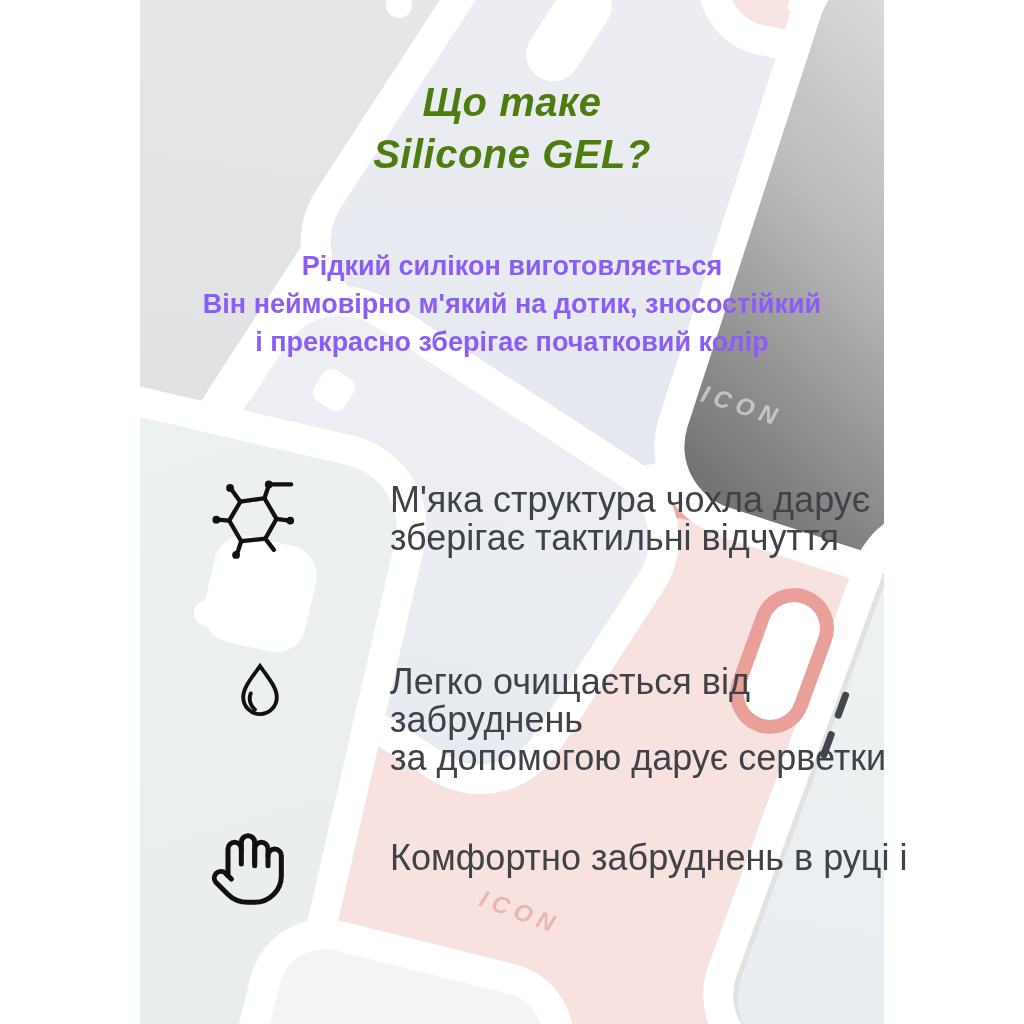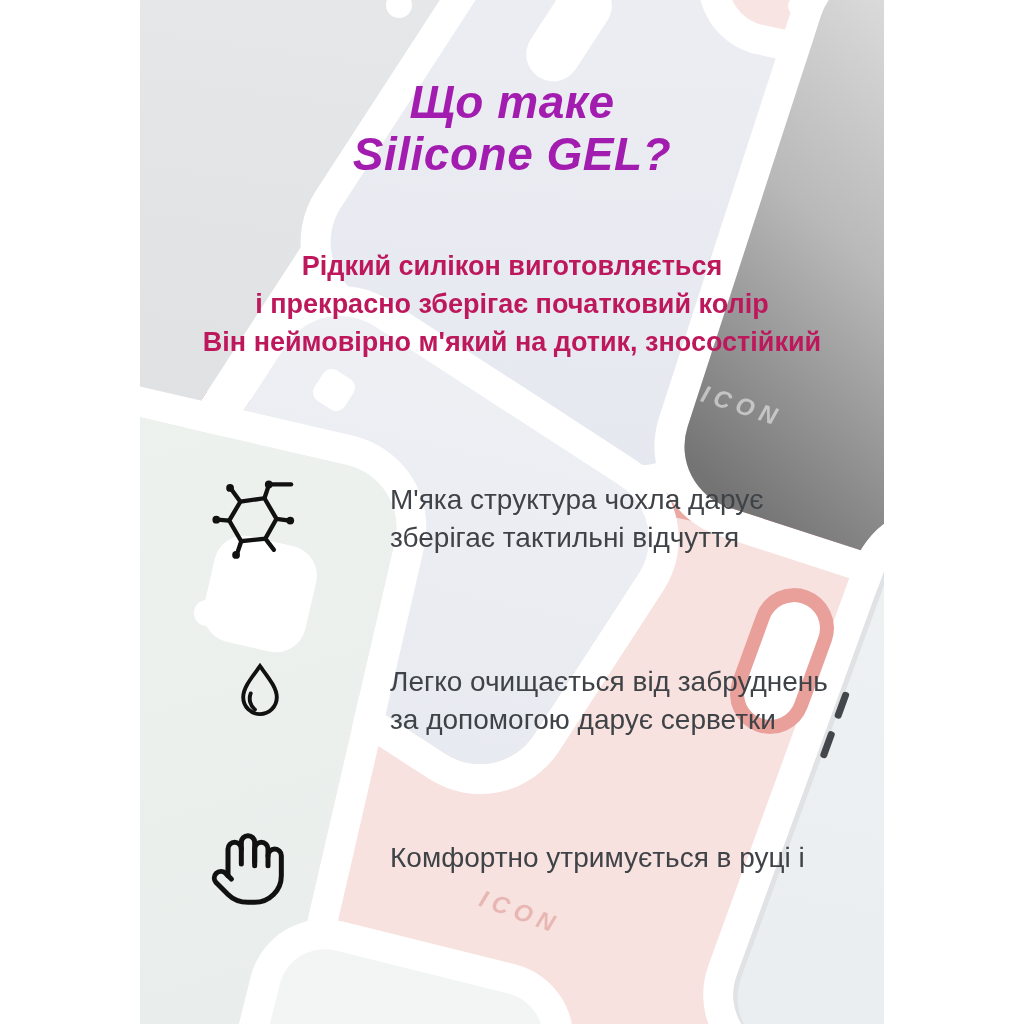--- a/index.html
+++ b/index.html
@@ -39,27 +39,27 @@
   .cam-slot-red{left:616px;top:600px;width:52px;height:122px;border-radius:26px;transform:rotate(20deg);
             box-shadow:0 0 0 14px #e9a09b;}
   .side-btn{position:absolute;width:7px;height:28px;border-radius:3px;background:#43474b;}
 
   .watermark{position:absolute;font-style:italic;font-weight:bold;letter-spacing:6px;
             font-size:24px;}
   .wm-gray{left:560px;top:392px;transform:rotate(18deg);color:rgba(255,255,255,0.5);}
   .wm-red{left:338px;top:898px;transform:rotate(20deg);color:rgba(213,130,124,0.45);}
 
   .title{position:absolute;left:0;right:0;top:76px;margin:0;text-align:center;z-index:5;
-         font-size:46px;line-height:52px;font-weight:bold;font-style:italic;
-         color:#a21caf;letter-spacing:0.5px;}
+         font-size:40px;line-height:52px;font-weight:bold;font-style:italic;
+         color:#4d7c0f;letter-spacing:0.5px;}
   .intro{position:absolute;left:0;right:0;top:247px;margin:0;text-align:center;z-index:5;
-         font-size:27px;line-height:38px;font-weight:bold;color:#be185d;}
+         font-size:27px;line-height:38px;font-weight:bold;color:#8b5cf6;}
   .intro span,.title span{display:block;}
   .feature-text{position:absolute;left:390px;width:560px;z-index:5;margin:0;
-         font-size:28px;line-height:38px;font-weight:normal;color:#3f4347;}
+         font-size:36px;line-height:38px;font-weight:normal;color:#3f4347;}
   .ft-1{top:481px;} .ft-2{top:663px;} .ft-3{top:839px;}
   .feature-icon{position:absolute;z-index:5;}
   .icon-molecule{left:212px;top:475px;width:86px;height:86px;}
   .icon-drop{left:224px;top:655px;width:72px;height:78px;}
   .icon-hand{left:208px;top:828px;width:80px;height:82px;}
   svg{display:block;}
 </style>
 </head>
 <body>
 
@@ -91,22 +91,22 @@
     <div class="watermark wm-red">ICON</div>
   </div>
 
   <h1 class="title">
     <span>Що таке</span>
     <span>Silicone GEL?</span>
   </h1>
 
   <p class="intro">
     <span>Рідкий силікон виготовляється</span>
+    <span>Він неймовірно м'який на дотик, зносостійкий</span>
     <span>і прекрасно зберігає початковий колір</span>
-    <span>Він неймовірно м'який на дотик, зносостійкий</span>
   </p>
 
   <div class="feature-icon icon-molecule">
     <svg viewBox="0 0 100 100" width="86" height="86" fill="none" stroke="#111" stroke-width="5" stroke-linecap="round">
       <path d="M33 31 L61 27 L75 51 L62 74 L34 77 L20 53 Z"></path>
       <line x1="33" y1="31" x2="22" y2="16"></line>
       <line x1="61" y1="27" x2="66" y2="12"></line>
       <line x1="66" y1="11" x2="92" y2="11"></line>
       <line x1="20" y1="53" x2="6" y2="52"></line>
       <line x1="75" y1="51" x2="90" y2="53"></line>
@@ -137,16 +137,16 @@
 
   <div class="feature-icon icon-hand">
     <svg viewBox="0 0 24 24" width="80" height="82" fill="none" stroke="#111" stroke-width="1.5" stroke-linecap="round" stroke-linejoin="round">
       <path d="M18 11V6a2 2 0 0 0-4 0v5"></path>
       <path d="M14 10V4a2 2 0 0 0-4 0v2"></path>
       <path d="M10 10.5V6a2 2 0 0 0-4 0v8"></path>
       <path d="M18 8a2 2 0 1 1 4 0v6a8 8 0 0 1-8 8h-2c-2.8 0-4.5-.86-5.99-2.34l-3.6-3.6a2 2 0 0 1 2.83-2.82L7 15"></path>
     </svg>
   </div>
   <p class="feature-text ft-3">
-    <span style="display:block">Комфортно утримується в руці і</span>
+    <span style="display:block">Комфортно забруднень в руці і</span>
   </p>
 
 </div>
 
 </body></html>

